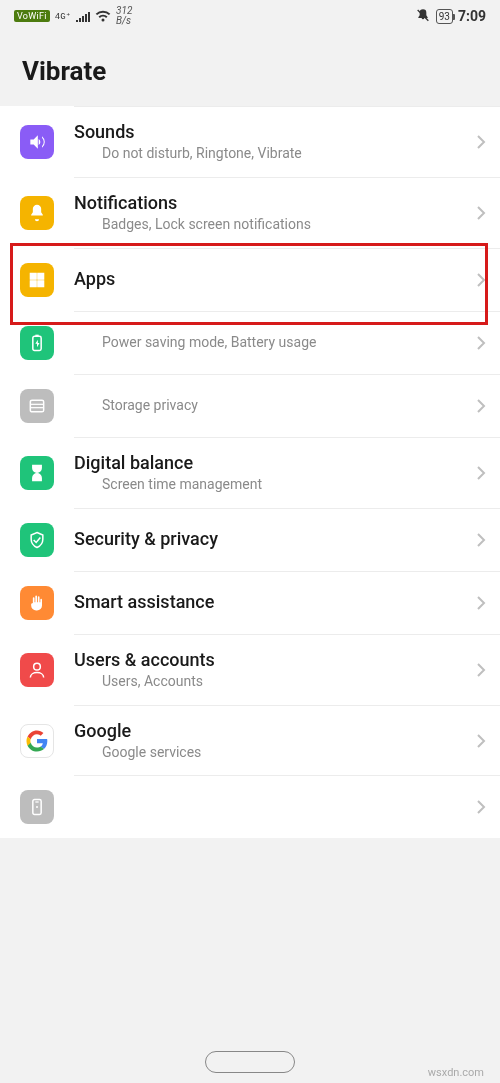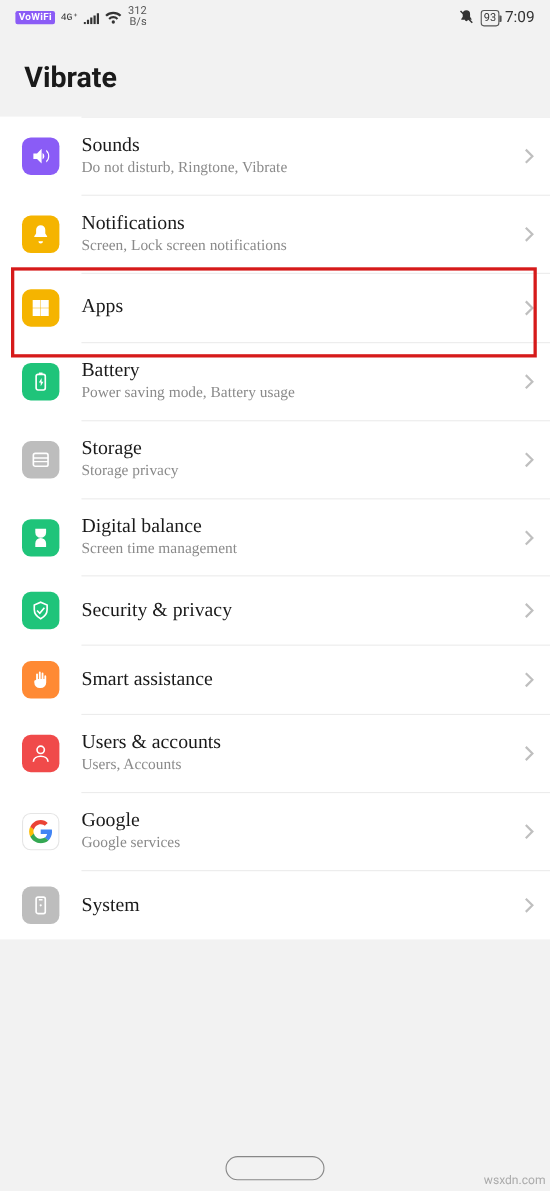--- a/index.html
+++ b/index.html
@@ -15,61 +15,60 @@
       display: flex;
       justify-content: space-between;
       align-items: center;
       padding: 6px 14px 4px 14px;
       font-size: 13px;
       color: #333;
     }
     .status-left { display: flex; align-items: center; gap: 5px; }
     .status-right { display: flex; align-items: center; gap: 5px; }
     .vowifi-badge {
-      background: #8b5cf6;
+      background: #4d7c0f;
       color: #fff;
       font-size: 9px;
-      font-weight: 700;
+      font-weight: 400;
       padding: 1px 3px;
       border-radius: 2px;
       letter-spacing: 0.3px;
     }
     .signal-text { font-size: 9px; color:#333;font-family:Liberation Mono, monospace; }
-    .net-speed { font-size: 10px; line-height: 1; text-align: right; color:#555;}
+    .net-speed { font-size: 10px; line-height: 1; text-align: left; color:#555;font-style:italic;}
     .battery-box {
       border: 1.2px solid #555;
       border-radius: 3px;
       padding: 0 2px;
       font-size: 10px;
       position: relative;
       display: inline-flex;
       align-items: center;
       height: 15px;
     }
     .battery-box::after {
       content: "";
       position: absolute;
       right: -3px; top: 4px;
       width: 2px; height: 6px;
       background: #555;
       border-radius: 0 1px 1px 0;
     }
-    .clock { font-size: 14px; font-weight: 400; }
+    .clock { font-size: 14px; font-weight: 700; }
 
     .page-title {
       padding: 26px 22px 20px 22px;
       font-size: 26px;
       font-weight: 700;
       color: #1a1a1a;
     }
 
     .content {
       background: #fff;
       border-radius: 0;
-      font-family: Liberation Serif, serif;
     }
 
     .settings-row {
       display: flex;
       align-items: center;
       padding: 14px 14px 14px 20px;
       position: relative;
     }
     .settings-row .icon-slot {
       width: 34px;
@@ -88,20 +87,21 @@
     .settings-row .row-title {
       font-size: 18px;
       color: #1a1a1a;
       font-weight: 500;
       margin-bottom: 2px;
     }
     .settings-row .row-sub {
       font-size: 14px;
       color: #8a8a8a;
       line-height: 1.35;
+      margin-left: 28px;
     }
     .chevron {
       color: #bfbfbf;
       flex-shrink: 0;
       margin-left: 6px;
     }
     .divider-wrap { padding-left: 74px; }
     .divider { height: 1px; background: #ececec; }
 
     .highlight-box {
@@ -117,21 +117,21 @@
       bottom: 10px;
       width: 90px;
       height: 22px;
       border: 1.5px solid #888;
       border-radius: 12px;
       background: transparent;
     }
     .watermark {
       position: absolute;
       bottom: 4px;
-      right: 4px;
+      right: 16px;
       font-size: 11px;
       color: #aaa;
     }
 
     
     .bg-purple { background: #8a5cf6; }
     .bg-amber  { background: #f5b400; }
     .bg-green  { background: #1fc47a; }
     .bg-gray   { background: #bdbdbd; }
     .bg-teal   { background: #1fc47a; }
@@ -206,21 +206,21 @@
     </div>
 
   <div class="settings-row">
     <div class="icon-slot bg-amber">
       <svg width="20" height="20" viewBox="0 0 24 24">
           <path fill="#fff" d="M12 2a5 5 0 00-5 5v4l-2 3v1h14v-1l-2-3V7a5 5 0 00-5-5zm0 20a2.5 2.5 0 002.5-2.5h-5A2.5 2.5 0 0012 22z"></path>
         </svg>
     </div>
     <div class="text-slot">
       <div class="row-title">Notifications</div>
-      <div class="row-sub">Screen, Lock screen notifications</div>
+      <div class="row-sub">Badges, Lock screen notifications</div>
     </div>
     <span class="chevron">
         <svg width="10" height="16" viewBox="0 0 10 16">
           <path fill="none" stroke="currentColor" stroke-width="2" d="M2 2l6 6-6 6"></path>
         </svg>
       </span>
   </div>
   <div class="divider-wrap">
       <div class="divider"></div>
     </div>
@@ -246,21 +246,20 @@
 
   <div class="settings-row">
     <div class="icon-slot bg-green">
       <svg width="20" height="20" viewBox="0 0 24 24">
           <rect x="7" y="4" width="10" height="17" rx="2" fill="none" stroke="#fff" stroke-width="1.8"></rect>
           <rect x="10" y="2" width="4" height="2" fill="#fff"></rect>
           <path fill="#fff" d="M13 8l-3 5h2v4l3-5h-2z"></path>
         </svg>
     </div>
     <div class="text-slot">
-      <div class="row-title">Battery</div>
       <div class="row-sub">Power saving mode, Battery usage</div>
     </div>
     <span class="chevron">
         <svg width="10" height="16" viewBox="0 0 10 16">
           <path fill="none" stroke="currentColor" stroke-width="2" d="M2 2l6 6-6 6"></path>
         </svg>
       </span>
   </div>
   <div class="divider-wrap">
       <div class="divider"></div>
@@ -268,21 +267,20 @@
 
   <div class="settings-row">
     <div class="icon-slot bg-gray">
       <svg width="20" height="20" viewBox="0 0 24 24">
           <rect x="4" y="5" width="16" height="14" rx="2" fill="none" stroke="#fff" stroke-width="1.8"></rect>
           <line x1="4" y1="10" x2="20" y2="10" stroke="#fff" stroke-width="1.5"></line>
           <line x1="4" y1="14" x2="20" y2="14" stroke="#fff" stroke-width="1.5"></line>
         </svg>
     </div>
     <div class="text-slot">
-      <div class="row-title">Storage</div>
       <div class="row-sub">Storage privacy</div>
     </div>
     <span class="chevron">
         <svg width="10" height="16" viewBox="0 0 10 16">
           <path fill="none" stroke="currentColor" stroke-width="2" d="M2 2l6 6-6 6"></path>
         </svg>
       </span>
   </div>
   <div class="divider-wrap">
       <div class="divider"></div>
@@ -393,21 +391,20 @@
 
   <div class="settings-row">
     <div class="icon-slot bg-gray">
       <svg width="20" height="20" viewBox="0 0 24 24">
           <rect x="7" y="3" width="10" height="18" rx="2" fill="none" stroke="#fff" stroke-width="1.8"></rect>
           <circle cx="12" cy="12" r="1.2" fill="#fff"></circle>
           <path d="M10 6h4" stroke="#fff" stroke-width="1.5"></path>
         </svg>
     </div>
     <div class="text-slot">
-      <div class="row-title">System</div>
     </div>
     <span class="chevron">
         <svg width="10" height="16" viewBox="0 0 10 16">
           <path fill="none" stroke="currentColor" stroke-width="2" d="M2 2l6 6-6 6"></path>
         </svg>
       </span>
   </div>
 
 </div>
 

